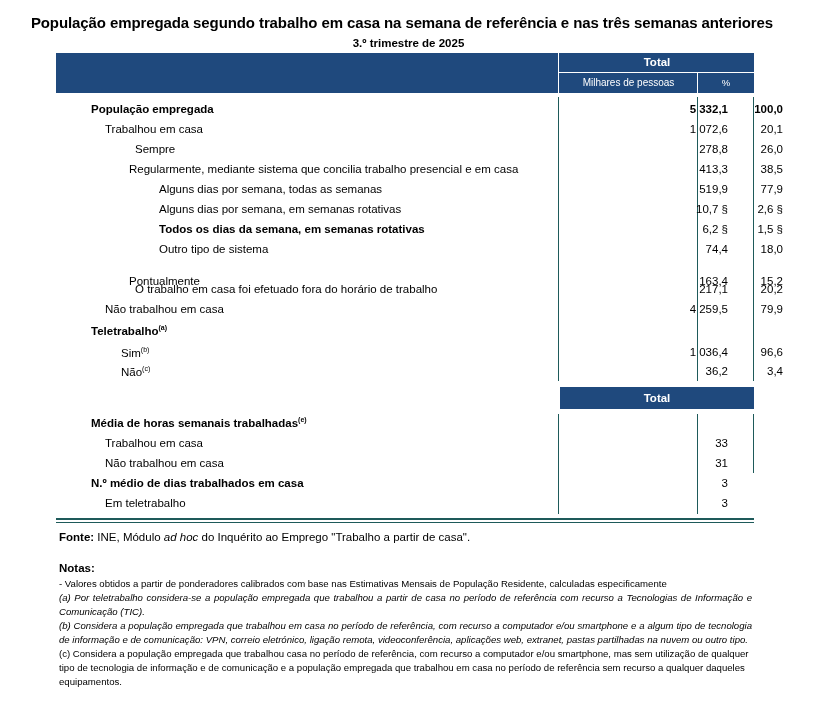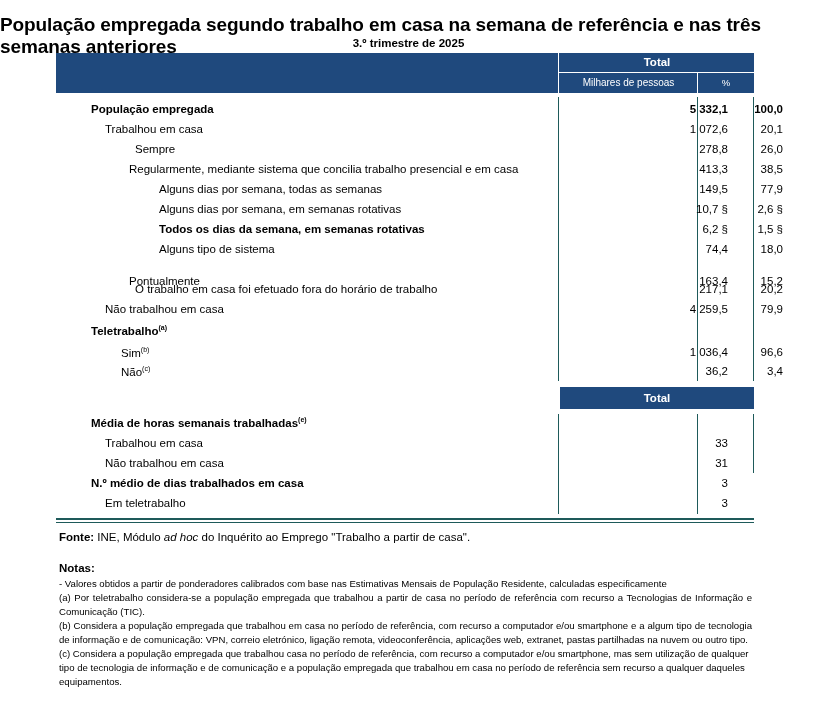--- a/index.html
+++ b/index.html
@@ -1,19 +1,19 @@
 <!DOCTYPE html>
 <html><head>
   <meta charset="utf-8">
   <style>
     html, body { margin: 0; padding: 0; background: #ffffff; }
     body { width: 817px; height: 724px; position: relative; overflow: hidden;
            font-family: "Liberation Sans", sans-serif; color: #000; }
-    .title { position: absolute; left: 0; width: 804px; top: 14px; text-align: left;
-             font-size: 19px; font-weight: bold; letter-spacing: -0.1px; }
+    .title { position: absolute; left: 0; width: 804px; top: 14px; text-align: center;
+             font-size: 15px; font-weight: bold; letter-spacing: -0.1px; }
     .subtitle { position: absolute; left: 0; width: 817px; top: 37px; text-align: center;
                 font-size: 11.5px; font-weight: bold; }
     .hdr-bar { position: absolute; left: 56px; top: 53px; width: 698px; height: 40px; background: #1f497d; }
     .hdr-sep-v { position: absolute; background: #ffffff; width: 1px; }
     .hdr-sep-h { position: absolute; background: #ffffff; height: 1px; }
     .hdr-text { position: absolute; color: #fff; text-align: center; }
     .total-top { left: 560px; width: 194px; top: 56px; font-size: 11.5px; font-weight: bold; }
     .sub-mil { left: 560px; width: 137px; top: 77px; font-size: 10px; }
     .sub-pct { left: 698px; width: 56px; top: 77px; font-size: 9.5px; }
 
@@ -27,21 +27,21 @@
     sup { font-size: 7px; vertical-align: 5px; }
 
     .total-bar2 { position: absolute; left: 560px; top: 387px; width: 194px; height: 22px; background: #1f497d; }
     .total-bar2 span { display: block; text-align: center; color: #fff; font-weight: bold; font-size: 11.5px; line-height: 22px; }
 
     .dbl-line { position: absolute; left: 56px; width: 698px; height: 0; border-top: 2px solid #1e5a5a; }
     .src { position: absolute; left: 59px; top: 531px; font-size: 11.5px; }
     .notes-title { position: absolute; left: 59px; top: 562px; font-size: 11.5px; font-weight: bold; }
     .notes { position: absolute; left: 59px; top: 577px; width: 693px; font-size: 9.6px; line-height: 14px; }
     .notes p { margin: 0; }
-    .justify { text-align: justify; }
+    .justify { text-align: justify; font-style: italic; }
   </style>
 </head>
 <body>
 
 <div class="title">População empregada segundo trabalho em casa na semana de referência e nas três semanas anteriores</div>
 <div class="subtitle">3.º trimestre  de 2025</div>
 
 <div class="hdr-bar"></div>
 <div class="hdr-sep-v" style="left:558px; top:53px; height:40px;"></div>
 <div class="hdr-sep-h" style="left:559px; top:72px; width:195px;"></div>
@@ -70,35 +70,35 @@
     <span class="v1">278,8</span>
     <span class="v2">26,0</span>
   </div>
   <div class="row" style="top:160px;">
     <span class="lbl" style="left:41px;">Regularmente, mediante sistema que concilia trabalho presencial e em casa</span>
     <span class="v1">413,3</span>
     <span class="v2">38,5</span>
   </div>
   <div class="row" style="top:180px;">
     <span class="lbl" style="left:71px;">Alguns dias por semana, todas as semanas</span>
-    <span class="v1">149,5</span>
+    <span class="v1">519,9</span>
     <span class="v2">77,9</span>
   </div>
   <div class="row" style="top:200px;">
     <span class="lbl" style="left:71px;">Alguns dias por semana, em semanas rotativas</span>
     <span class="v1">10,7 §</span>
     <span class="v2">2,6 §</span>
   </div>
   <div class="row" style="top:220px;">
     <span class="lbl" style="left:71px;font-weight:bold;">Todos os dias da semana, em semanas rotativas</span>
     <span class="v1">6,2 §</span>
     <span class="v2">1,5 §</span>
   </div>
   <div class="row" style="top:240px;">
-    <span class="lbl" style="left:71px;">Alguns tipo de sistema</span>
+    <span class="lbl" style="left:71px;">Outro tipo de sistema</span>
     <span class="v1">74,4</span>
     <span class="v2">18,0</span>
   </div>
   <div class="row" style="top:272px;">
     <span class="lbl" style="left:41px;">Pontualmente</span>
     <span class="v1">163,4</span>
     <span class="v2">15,2</span>
   </div>
   <div class="row" style="top:280px;">
     <span class="lbl" style="left:47px;">O trabalho em casa foi efetuado fora do horário de trabalho</span>

